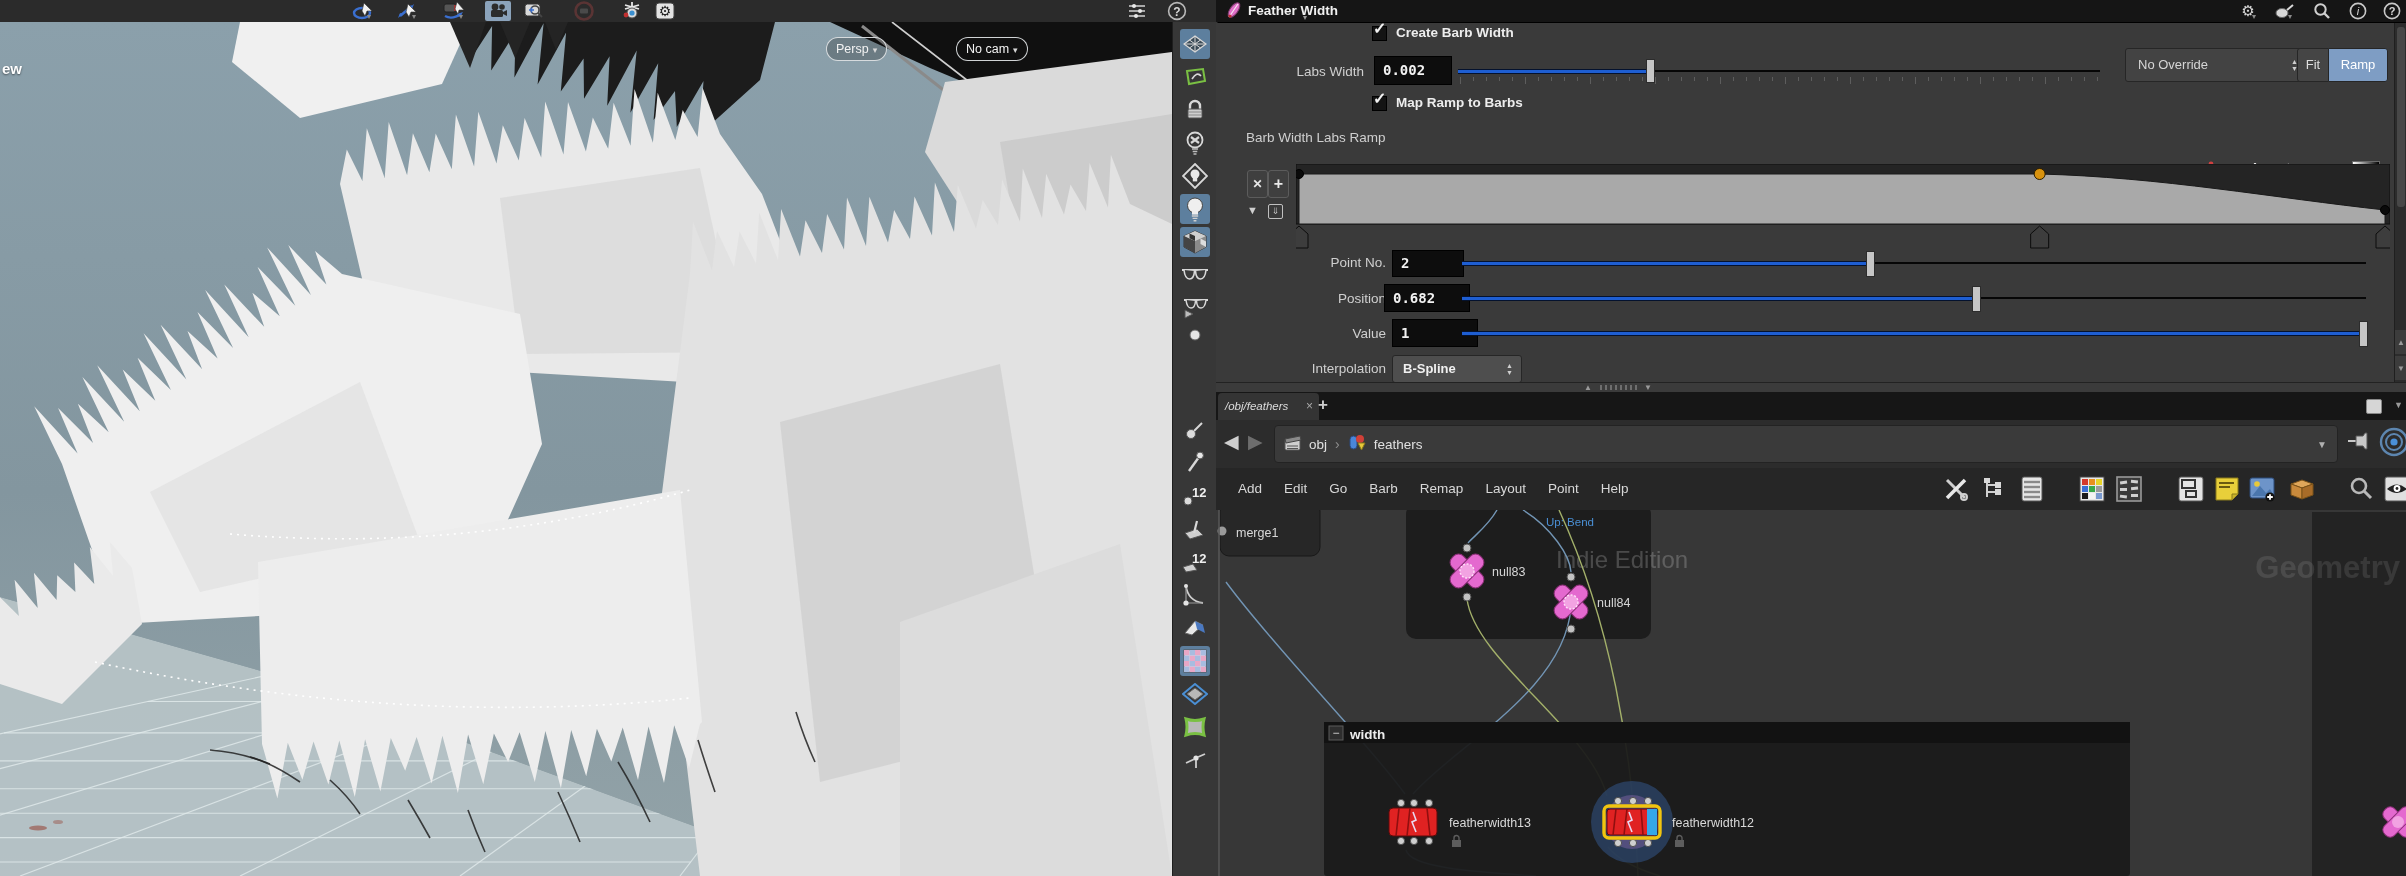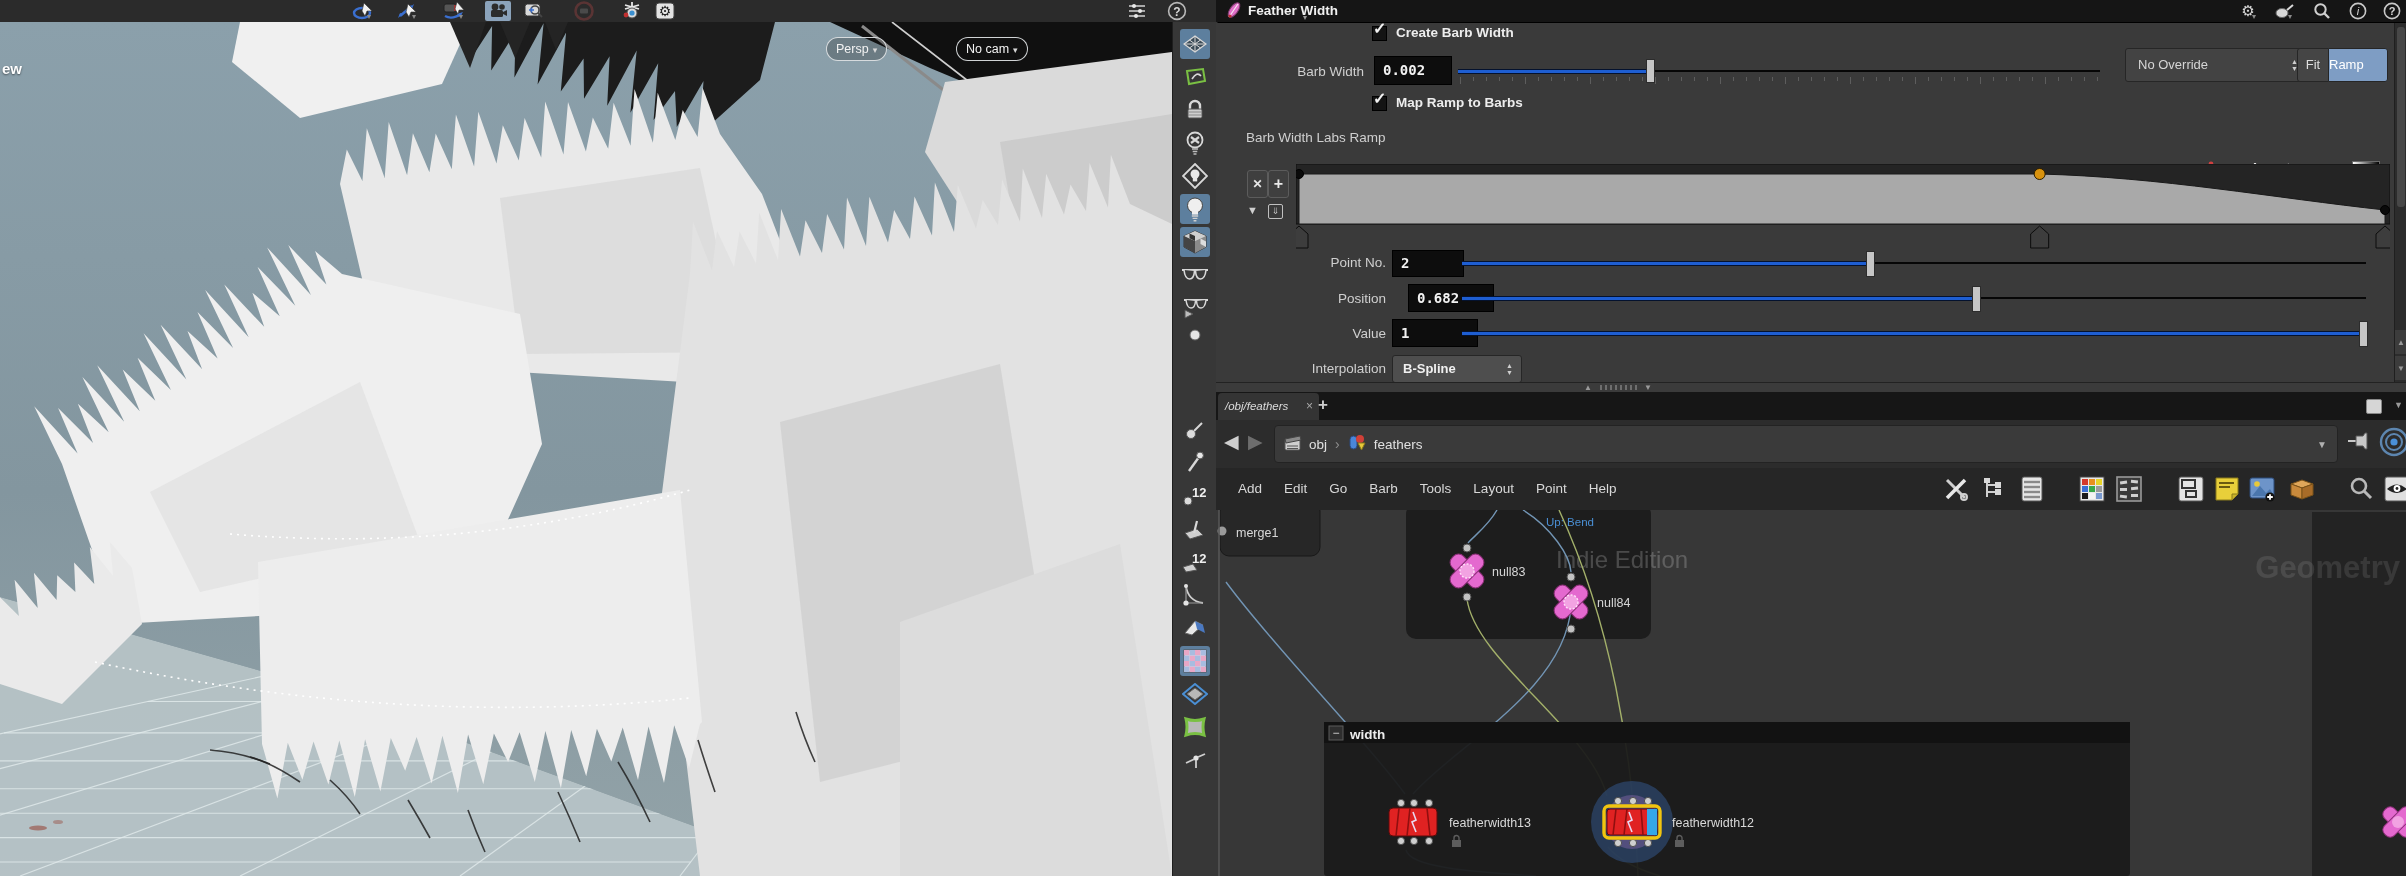--- a/index.html
+++ b/index.html
@@ -426,21 +426,21 @@
         </svg>
       </div>
   </div>
 
   <div id="param-panel" class="abs">
 
     <div class="p-check" style="left:156px;top:3px"></div>
     <span class="p-checkmark" style="left:157px;top:-1px">✓</span>
     <div class="p-label-b" style="left:180px;top:2px">Create Barb Width</div>
 
-    <div class="p-label" style="left:35px;top:41px;width:113px">Barb Width</div>
+    <div class="p-label" style="left:35px;top:41px;width:113px">Labs Width</div>
     <div class="p-field" style="left:158px;top:33px;width:68px;height:27px;line-height:27px">0.002</div>
     <div>
       <div class="track-blue" style="left:242px;top:46px;width:192px;height:3px"></div>
       <div class="track-dark" style="left:438px;top:47px;width:446px;height:2px"></div>
       <div class="sl-handle" style="left:430px;top:36px;height:22px"></div>
       <div id="bw-ticks">
           <div style="position:absolute;left:244px;top:54px;width:1px;height:7px;background:#5d5d5d"></div>
           <div style="position:absolute;left:257px;top:54px;width:1px;height:4px;background:#5d5d5d"></div>
           <div style="position:absolute;left:270px;top:54px;width:1px;height:4px;background:#5d5d5d"></div>
           <div style="position:absolute;left:283px;top:54px;width:1px;height:4px;background:#5d5d5d"></div>
@@ -494,21 +494,21 @@
     </div>
 
     <div class="dd" style="left:909px;top:25px;width:168px;height:32px;line-height:32px;padding-left:12px">
       <span>No Override</span>
       <span class="spin">
           <span>▲</span>
           <span>▼</span>
         </span>
     </div>
     <div class="abs" style="left:1081px;top:25px;width:30px;height:32px;background:#454545;border:1px solid #262626;border-radius:3px 0 0 3px;color:#dedede;font-size:13px;text-align:center;line-height:32px">Fit</div>
-    <div class="abs" style="left:1112px;top:25px;width:58px;height:32px;background:var(--accent-button);border:1px solid #262626;border-radius:0 3px 3px 0;color:#fff;font-size:13px;line-height:32px">Ramp</div>
+    <div class="abs" style="left:1112px;top:25px;width:58px;height:32px;background:var(--accent-button);border:1px solid #262626;border-radius:0 3px 3px 0;color:#fff;font-size:13px;text-align:center;line-height:32px">Ramp</div>
 
     <div class="p-check" style="left:156px;top:73px"></div>
     <span class="p-checkmark" style="left:157px;top:69px">✓</span>
     <div class="p-label-b" style="left:180px;top:72px">Map Ramp to Barbs</div>
 
     <div class="p-label" style="left:30px;top:107px;text-align:left">Barb Width Labs Ramp</div>
     <div class="sqbtn" style="left:31px;top:147px;width:19px;height:26px;font-size:12px">✕</div>
     <div class="sqbtn" style="left:52px;top:147px;width:19px;height:26px;font-size:16px">+</div>
     <span class="abs" style="left:31px;top:181px;font-size:11px;color:#cfcfcf">▼</span>
     <div class="abs" style="left:52px;top:181px;width:13px;height:13px;border:1.5px solid #c0c0c0;border-radius:2px;color:#c0c0c0;font-size:9px;text-align:center;line-height:13px">⇓</div>
@@ -550,21 +550,21 @@
 
     <div class="p-label" style="left:60px;top:232px;width:110px">Point No.</div>
     <div class="p-field" style="left:176px;top:227px;width:62px;height:25px;line-height:25px">2</div>
     <div>
       <div class="track-blue" style="left:246px;top:238px;width:406px;height:3px"></div>
       <div class="track-dark" style="left:652px;top:239px;width:498px;height:2px"></div>
       <div class="sl-handle" style="left:650px;top:228px;height:24px"></div>
     </div>
 
     <div class="p-label" style="left:60px;top:268px;width:110px">Position</div>
-    <div class="p-field" style="left:192px;top:261px;width:76px;height:26px;line-height:26px">0.682</div>
+    <div class="p-field" style="left:168px;top:261px;width:76px;height:26px;line-height:26px">0.682</div>
     <div>
       <div class="track-blue" style="left:246px;top:273px;width:512px;height:3px"></div>
       <div class="track-dark" style="left:758px;top:274px;width:392px;height:2px"></div>
       <div class="sl-handle" style="left:756px;top:263px;height:24px"></div>
     </div>
 
     <div class="p-label" style="left:60px;top:303px;width:110px">Value</div>
     <div class="p-field" style="left:176px;top:296px;width:76px;height:26px;line-height:26px">1</div>
     <div>
       <div class="track-blue" style="left:246px;top:308px;width:898px;height:3px"></div>
@@ -632,21 +632,21 @@
           <circle cx="16" cy="16" r="8" fill="none" stroke="#5d86b0" stroke-width="2"></circle>
           <circle cx="16" cy="16" r="3.6" fill="#4a90d9"></circle>
         </svg></div>
   </div>
 
   <div id="menubar" class="abs">
     <span class="menu-item">Add</span>
     <span class="menu-item">Edit</span>
     <span class="menu-item">Go</span>
     <span class="menu-item">Barb</span>
-    <span class="menu-item">Tools</span>
+    <span class="menu-item">Remap</span>
     <span class="menu-item">Layout</span>
     <span class="menu-item">Point</span>
     <span class="menu-item">Help</span>
     <div class="mb-icon" style="left:727px">
         <svg width="26" height="26">
           <line x1="4" y1="4" x2="22" y2="22" stroke="#cfcfcf" stroke-width="3"></line>
           <line x1="22" y1="4" x2="4" y2="22" stroke="#e8e8e8" stroke-width="3.6"></line>
           <circle cx="21" cy="21" r="3" fill="none" stroke="#cfcfcf" stroke-width="2"></circle>
         </svg>
       </div>

